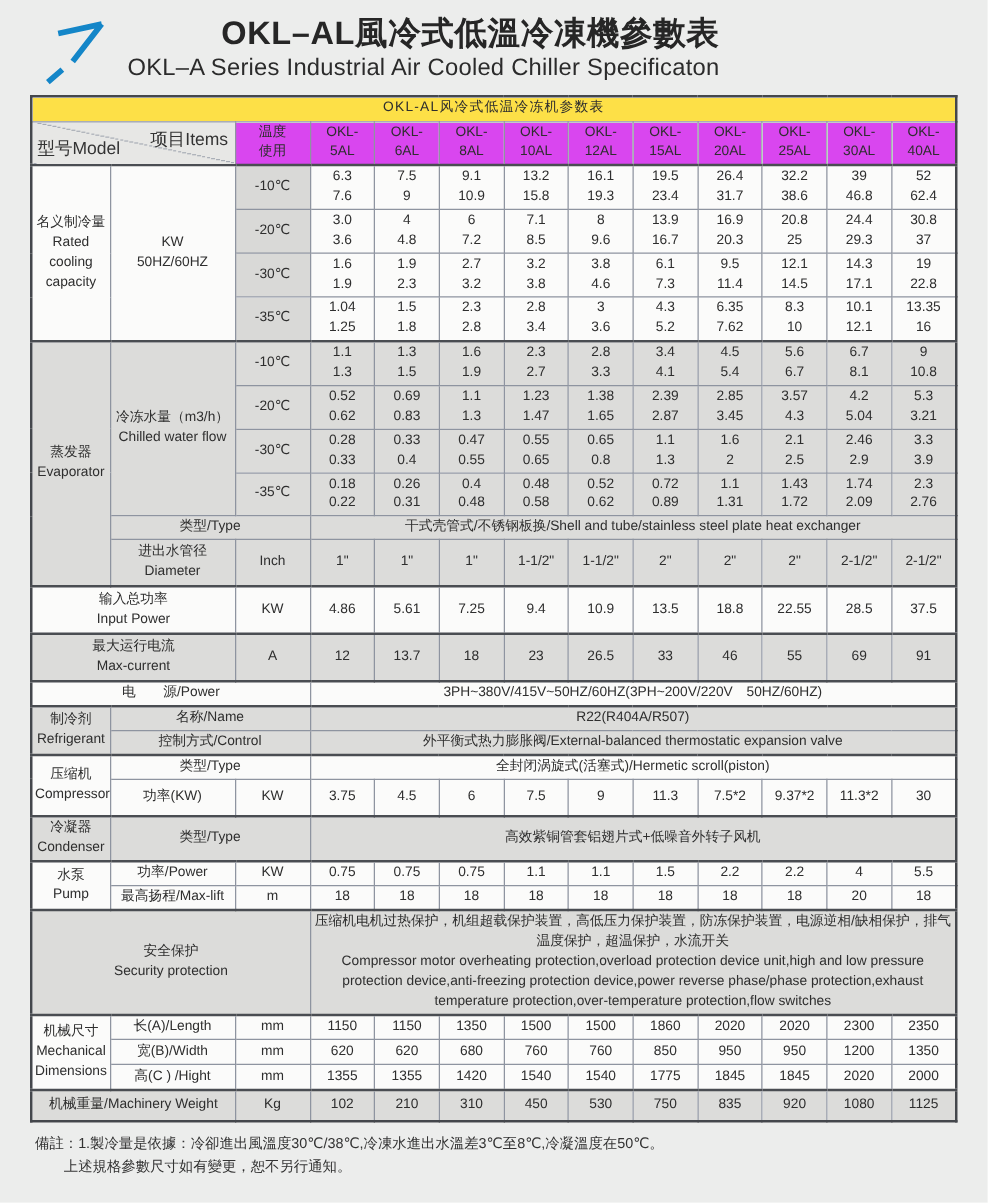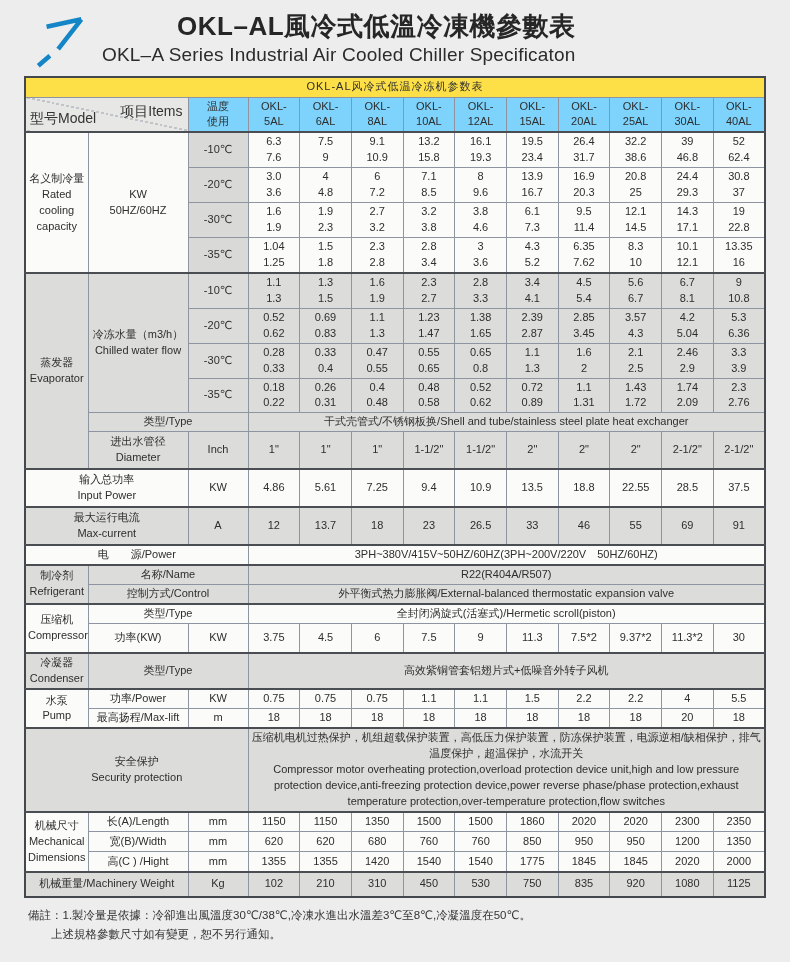--- a/index.html
+++ b/index.html
@@ -17,21 +17,21 @@
     border-collapse:collapse;table-layout:fixed;width:740px;margin:0 auto;
     background:#fbfbfa;border:2px solid #44474c;
   }
   table.spec td{
     border:1px solid #8e94a0;font-size:11px;text-align:center;vertical-align:middle;
     white-space:pre-line;padding:1px 2px;line-height:1.45;overflow:hidden;color:#2e2e2e;
   }
   tr.g td{background:#dcdcda;}
   td.tp{background:#d9d9d7;}
   td.un{font-size:11px;}
-  td.hd{background:#7dd3fc;font-size:12px;line-height:1.25;color:#333;}
+  td.hd{background:#d946ef;font-size:12px;line-height:1.25;color:#333;}
   tr.s td{border-top:2px solid #4a4d52;}
   td.bn{
     background:#fde047;border:1px solid #1f9cd8;color:#ffffff;
     font-size:14.5px;letter-spacing:1px;line-height:1;
   }
   td.dg{
     position:relative;background:
       linear-gradient(to top right,#e7e7e5 49.55%,#9aa0ab 49.55%,#9aa0ab 50.45%,#e7e7e5 50.45%);
     font-size:11px;
   }
@@ -235,21 +235,21 @@
 1.65</td>
         <td class="dt">2.39
 2.87</td>
         <td class="dt">2.85
 3.45</td>
         <td class="dt">3.57
 4.3</td>
         <td class="dt">4.2
 5.04</td>
         <td class="dt">5.3
-6.36</td>
+3.21</td>
       </tr>
       <tr class="g " style="height: 32px;">
         <td class="tp">-30℃</td>
         <td class="dt">0.28
 0.33</td>
         <td class="dt">0.33
 0.4</td>
         <td class="dt">0.47
 0.55</td>
         <td class="dt">0.55

